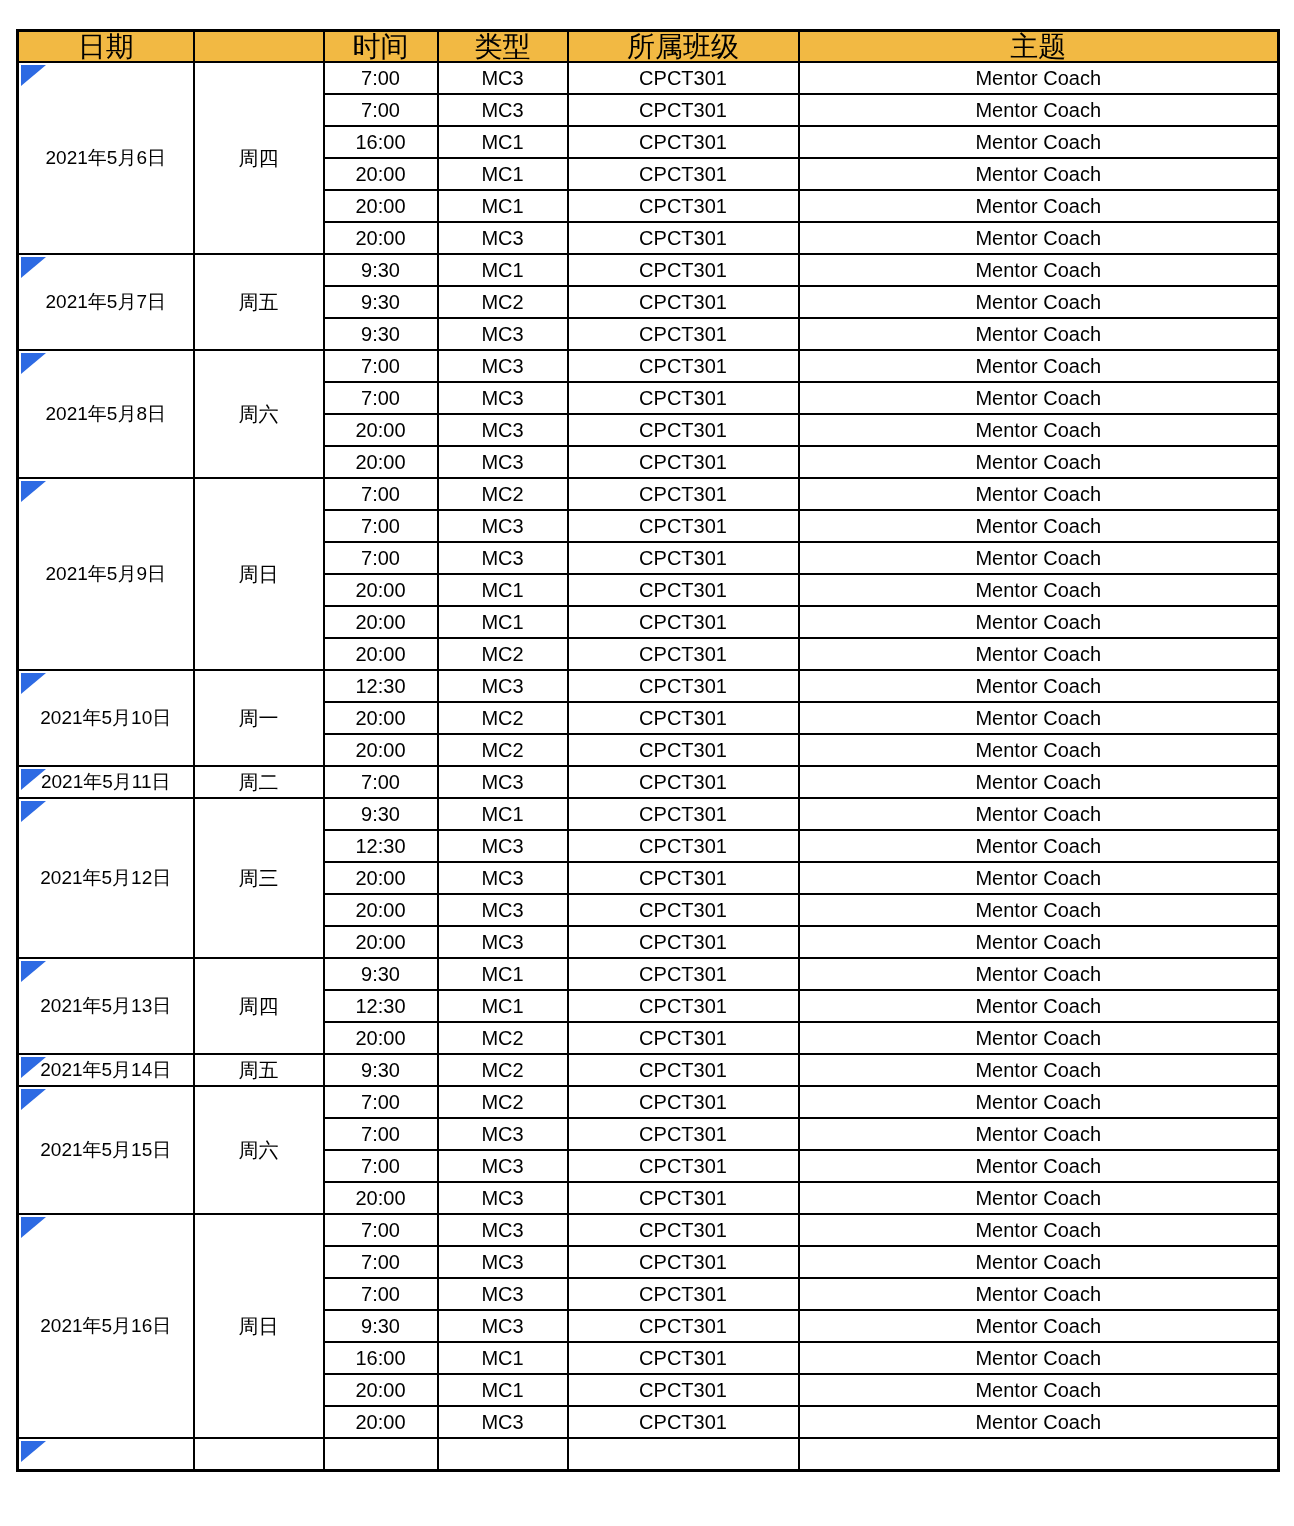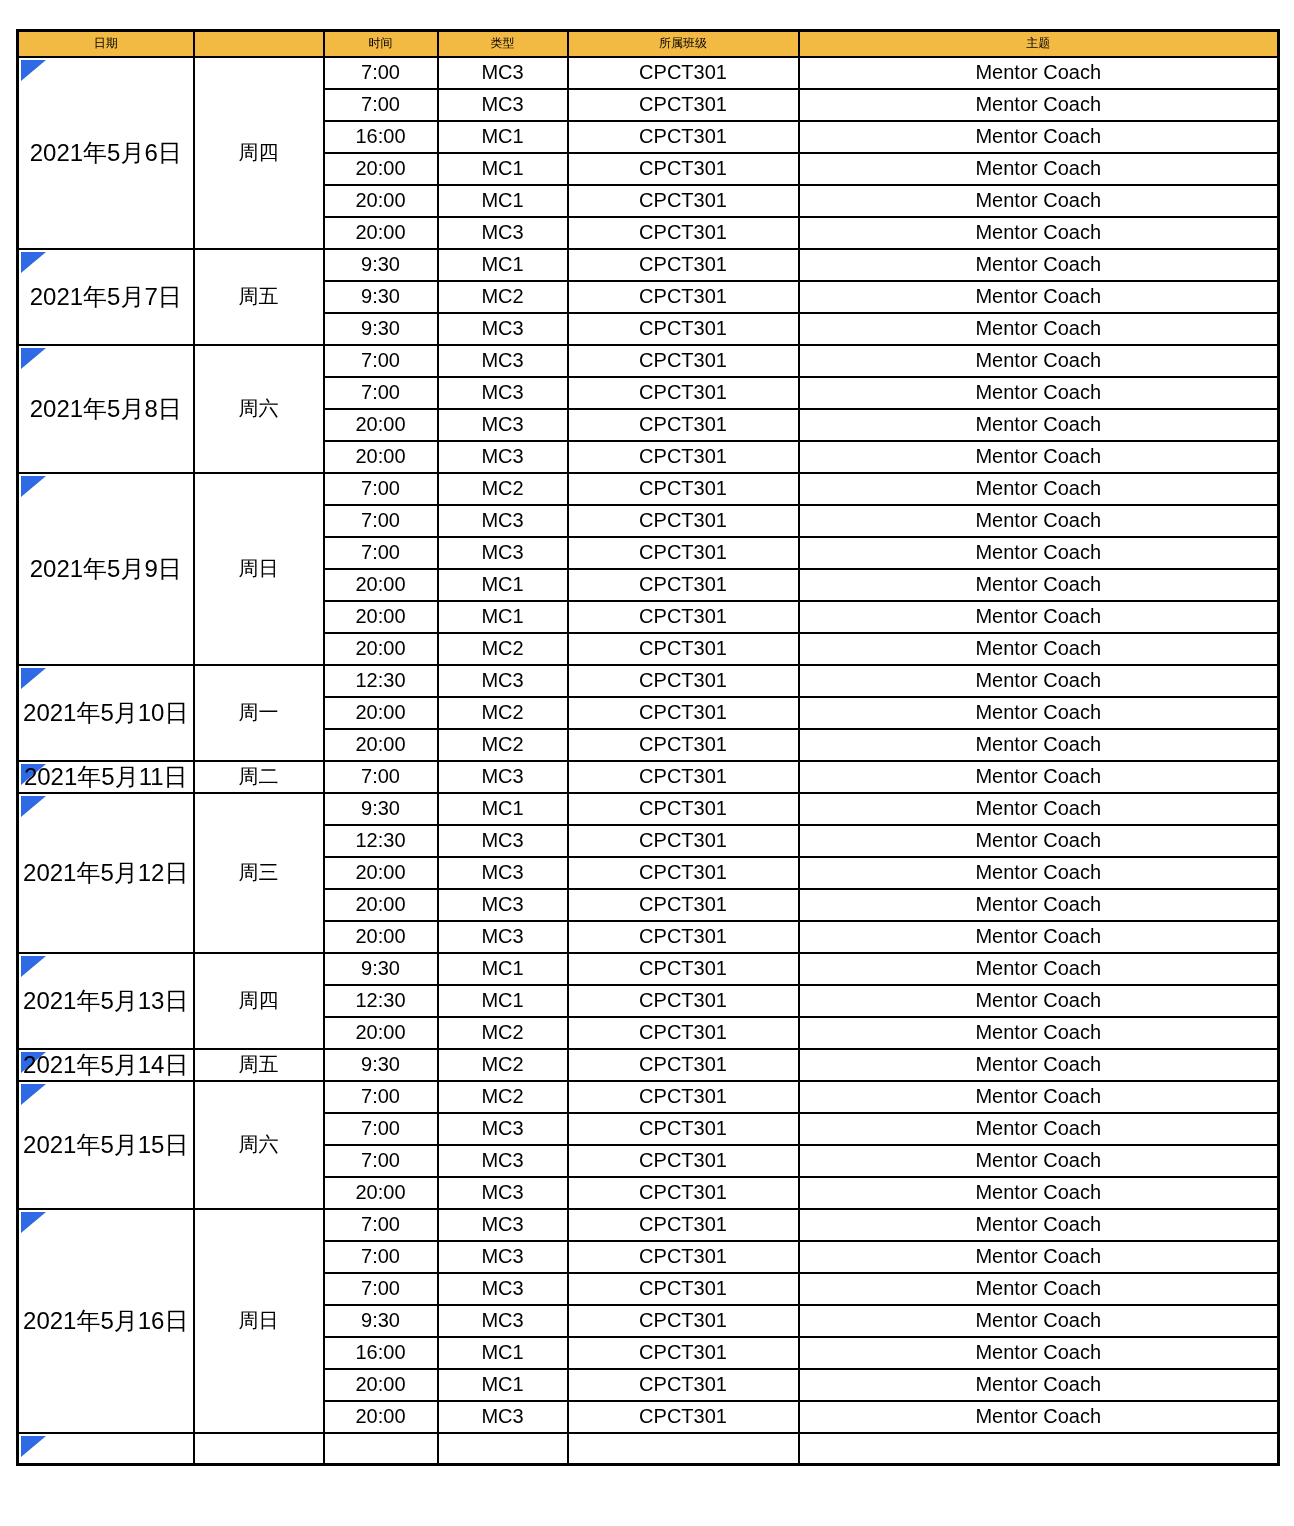--- a/index.html
+++ b/index.html
@@ -35,26 +35,26 @@
     vertical-align:middle;
     font-size:20px;
     line-height:1.05;
     overflow:hidden;
     white-space:nowrap;
   }
   thead tr{height:26px;}
   thead th{
     background:var(--header-bg);
     font-weight:400;
-    font-size:12px;
+    font-size:28px;
   }
   tbody tr{height:32px;}
   td.date-cell{
     position:relative;
-    font-size:24px;
+    font-size:19px;
   }
   span.marker{
     position:absolute;
     top:2px;
     left:2px;
     width:0;height:0;
     border-top:21px solid var(--marker-color);
     border-right:25px solid transparent;
   }
   span.date-text{position:relative;}

